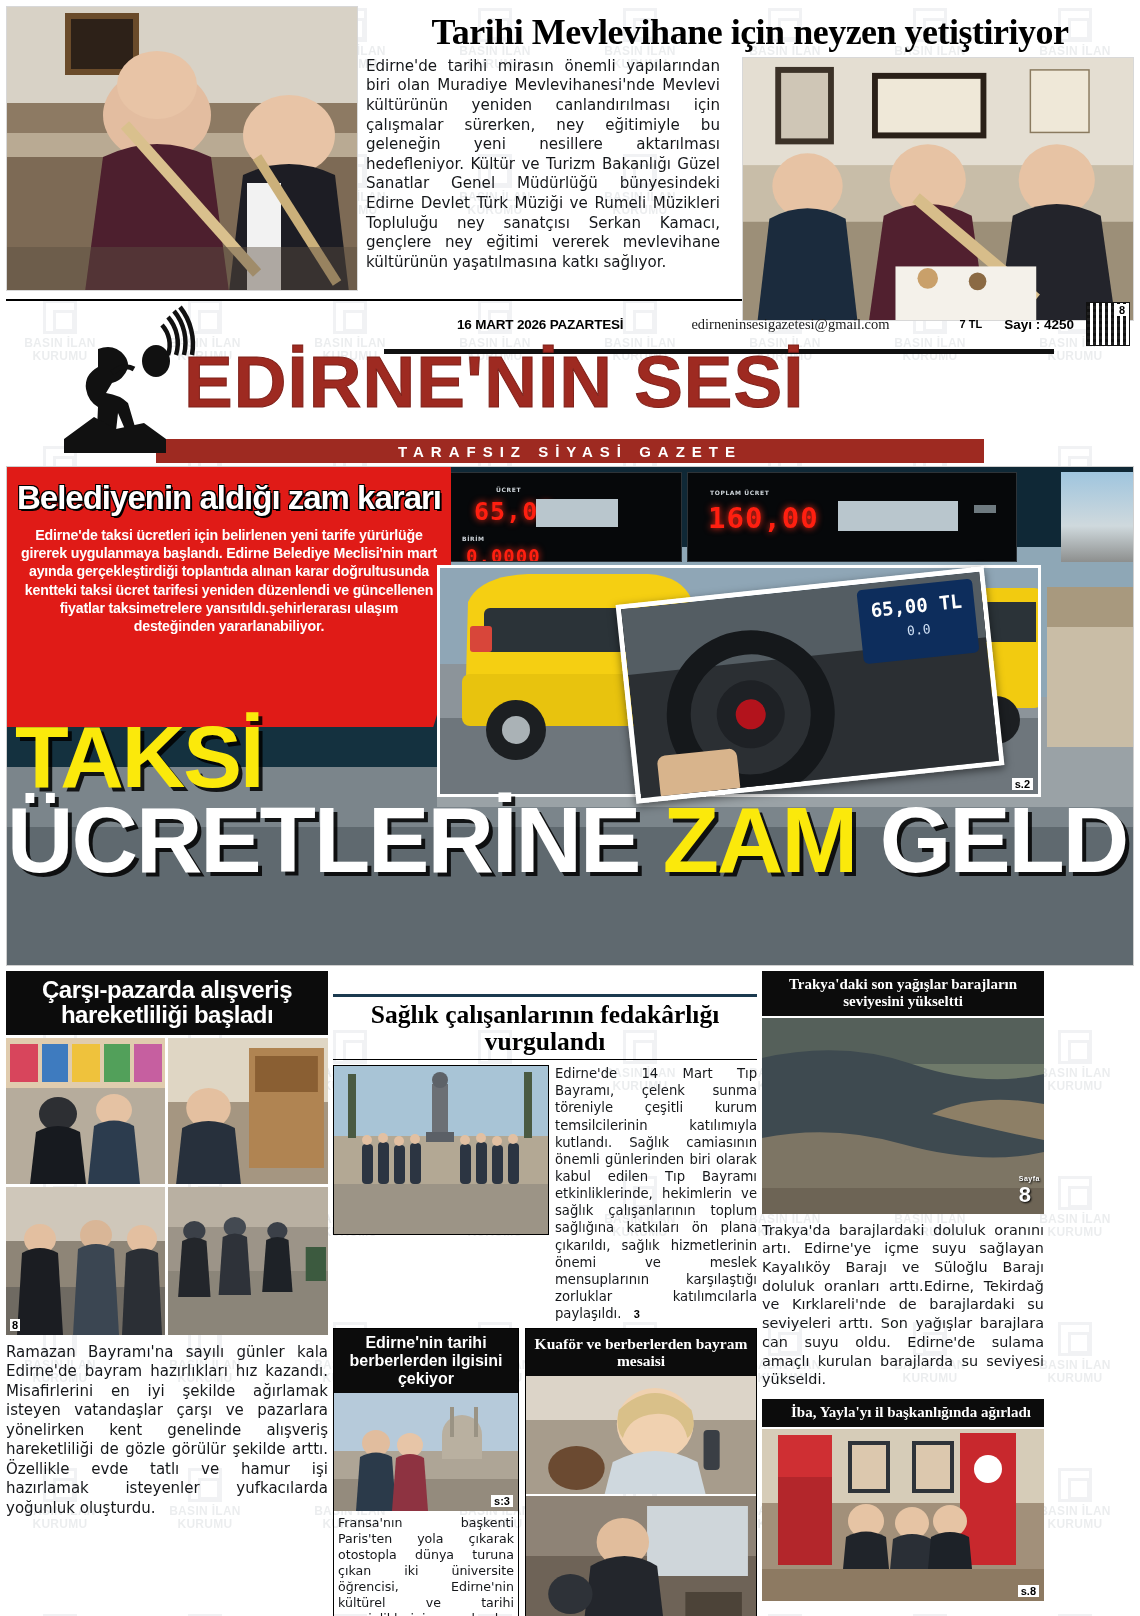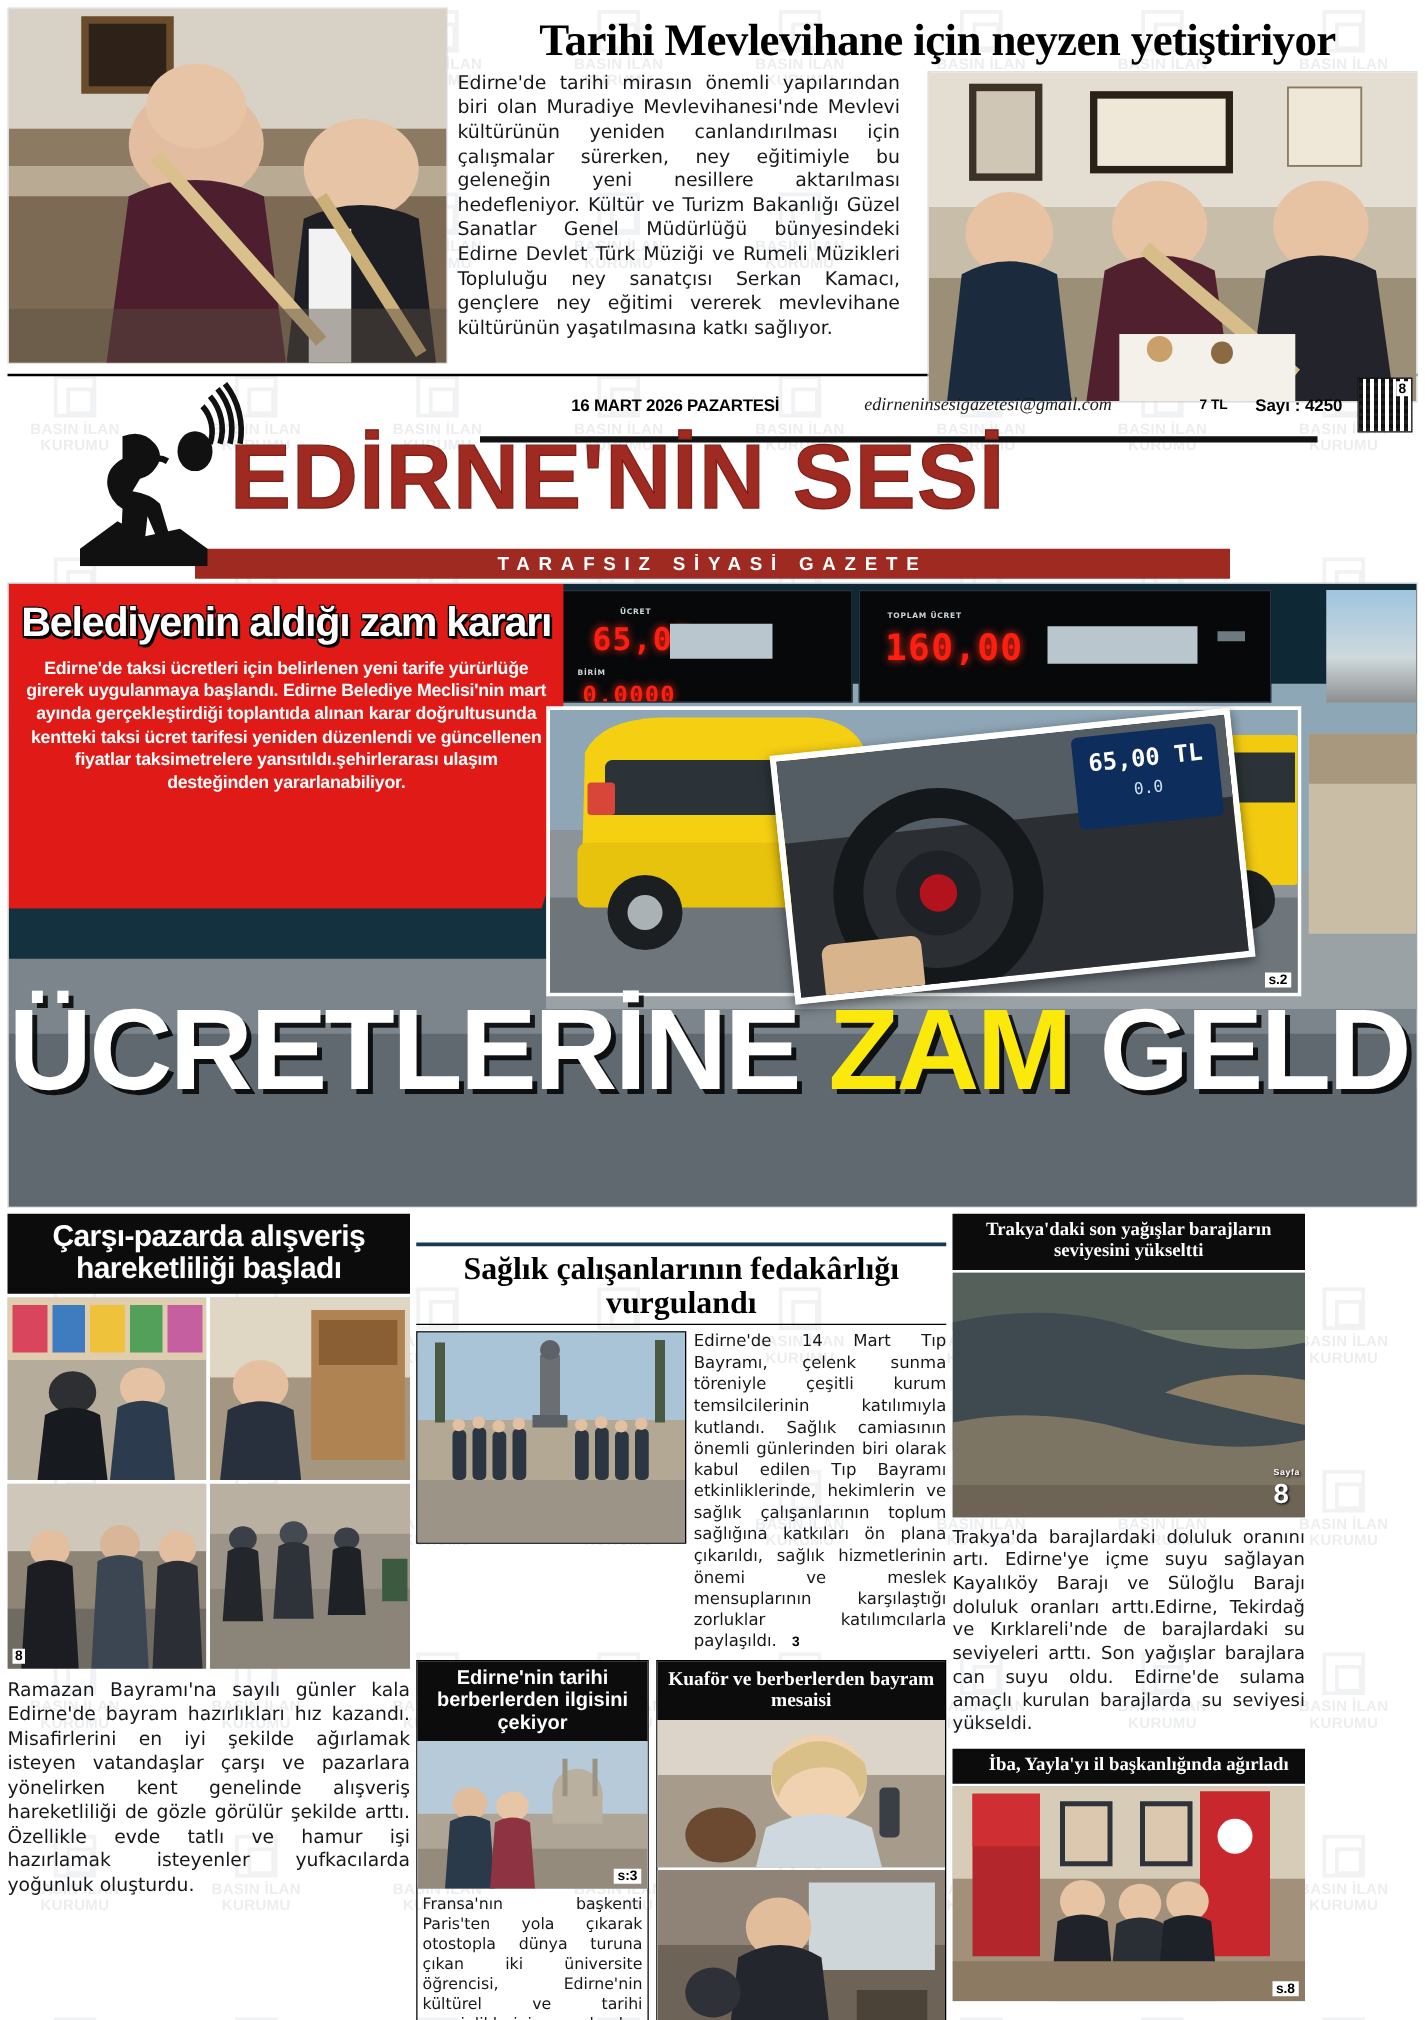--- a/index.html
+++ b/index.html
@@ -29,21 +29,21 @@
      text-align:justify;color:#15171a;}
   .top-text .ind{text-indent:18px;}
   .top-photo-r{flex:1;position:relative;overflow:hidden;border:1px solid #d8d8d8;}
 
   .hr-thin{height:2px;background:#000;margin:3px 0 0;}
 
   
   .masthead{position:relative;height:162px;}
   .mh-info{display:flex;align-items:center;justify-content:flex-end;gap:0;padding:6px 4px 0 0;height:40px;}
   .mh-date{font-family:"Liberation Sans",sans-serif;font-weight:700;font-size:13.5px;letter-spacing:-.2px;color:#000;}
-  .mh-mail{font-family:"Liberation Serif",serif;font-style:italic;font-size:14.5px;color:#1a1a1a;}
+  .mh-mail{font-family:"Liberation Serif",serif;font-size:14.5px;color:#1a1a1a;}
   .mh-price{font-family:"Liberation Sans",sans-serif;font-weight:700;font-size:11px;color:#000;}
   .mh-issue{font-family:"Liberation Sans",sans-serif;font-weight:700;font-size:13.5px;color:#000;}
   .qr{width:44px;height:44px;border:1px solid #111;margin-left:12px;
       background:
         repeating-linear-gradient(90deg,#111 0 3px,#fff 3px 6px),
         repeating-linear-gradient(0deg,rgba(17,17,17,.85) 0 3px,rgba(255,255,255,0) 3px 6px);
       background-blend-mode:screen;}
   .mh-rule{position:absolute;left:378px;right:80px;top:48px;height:5px;background:#111;}
   .mh-logoline{position:relative;height:96px;}
   .logo-fig{position:absolute;left:52px;top:2px;width:124px;height:110px;}
@@ -368,20 +368,21 @@
         <circle cx="118" cy="118" r="72" fill="none" stroke="#15181b" stroke-width="24"></circle>
         <circle cx="118" cy="118" r="34" fill="#1e2125"></circle>
         <circle cx="118" cy="118" r="15" fill="#b3131c"></circle>
         <rect x="236" y="6" width="116" height="74" rx="5" fill="#0d2d5c"></rect>
         <text x="294" y="34" font-family="DejaVu Sans Mono, monospace" font-size="19" font-weight="bold" fill="#ffffff" text-anchor="middle">65,00 TL</text>
         <text x="294" y="56" font-family="DejaVu Sans Mono, monospace" font-size="13" fill="#cfe0f5" text-anchor="middle">0.0</text>
         <rect x="20" y="150" width="80" height="46" rx="8" fill="#d8b48c"></rect>
       </svg>
     </div>
 
+    <div class="bigtaxi">TAKSİ</div>
     <div class="bigline2">
       <span class="w-white">ÜCRETLERİNE </span><span class="w-yellow">ZAM </span><span class="w-white">GELDİ</span>
     </div>
   </div>
 
   <div class="bottom">
 
     <div class="colL">
       <div class="blkhead">
         <div>Çarşı-pazarda alışveriş</div>

